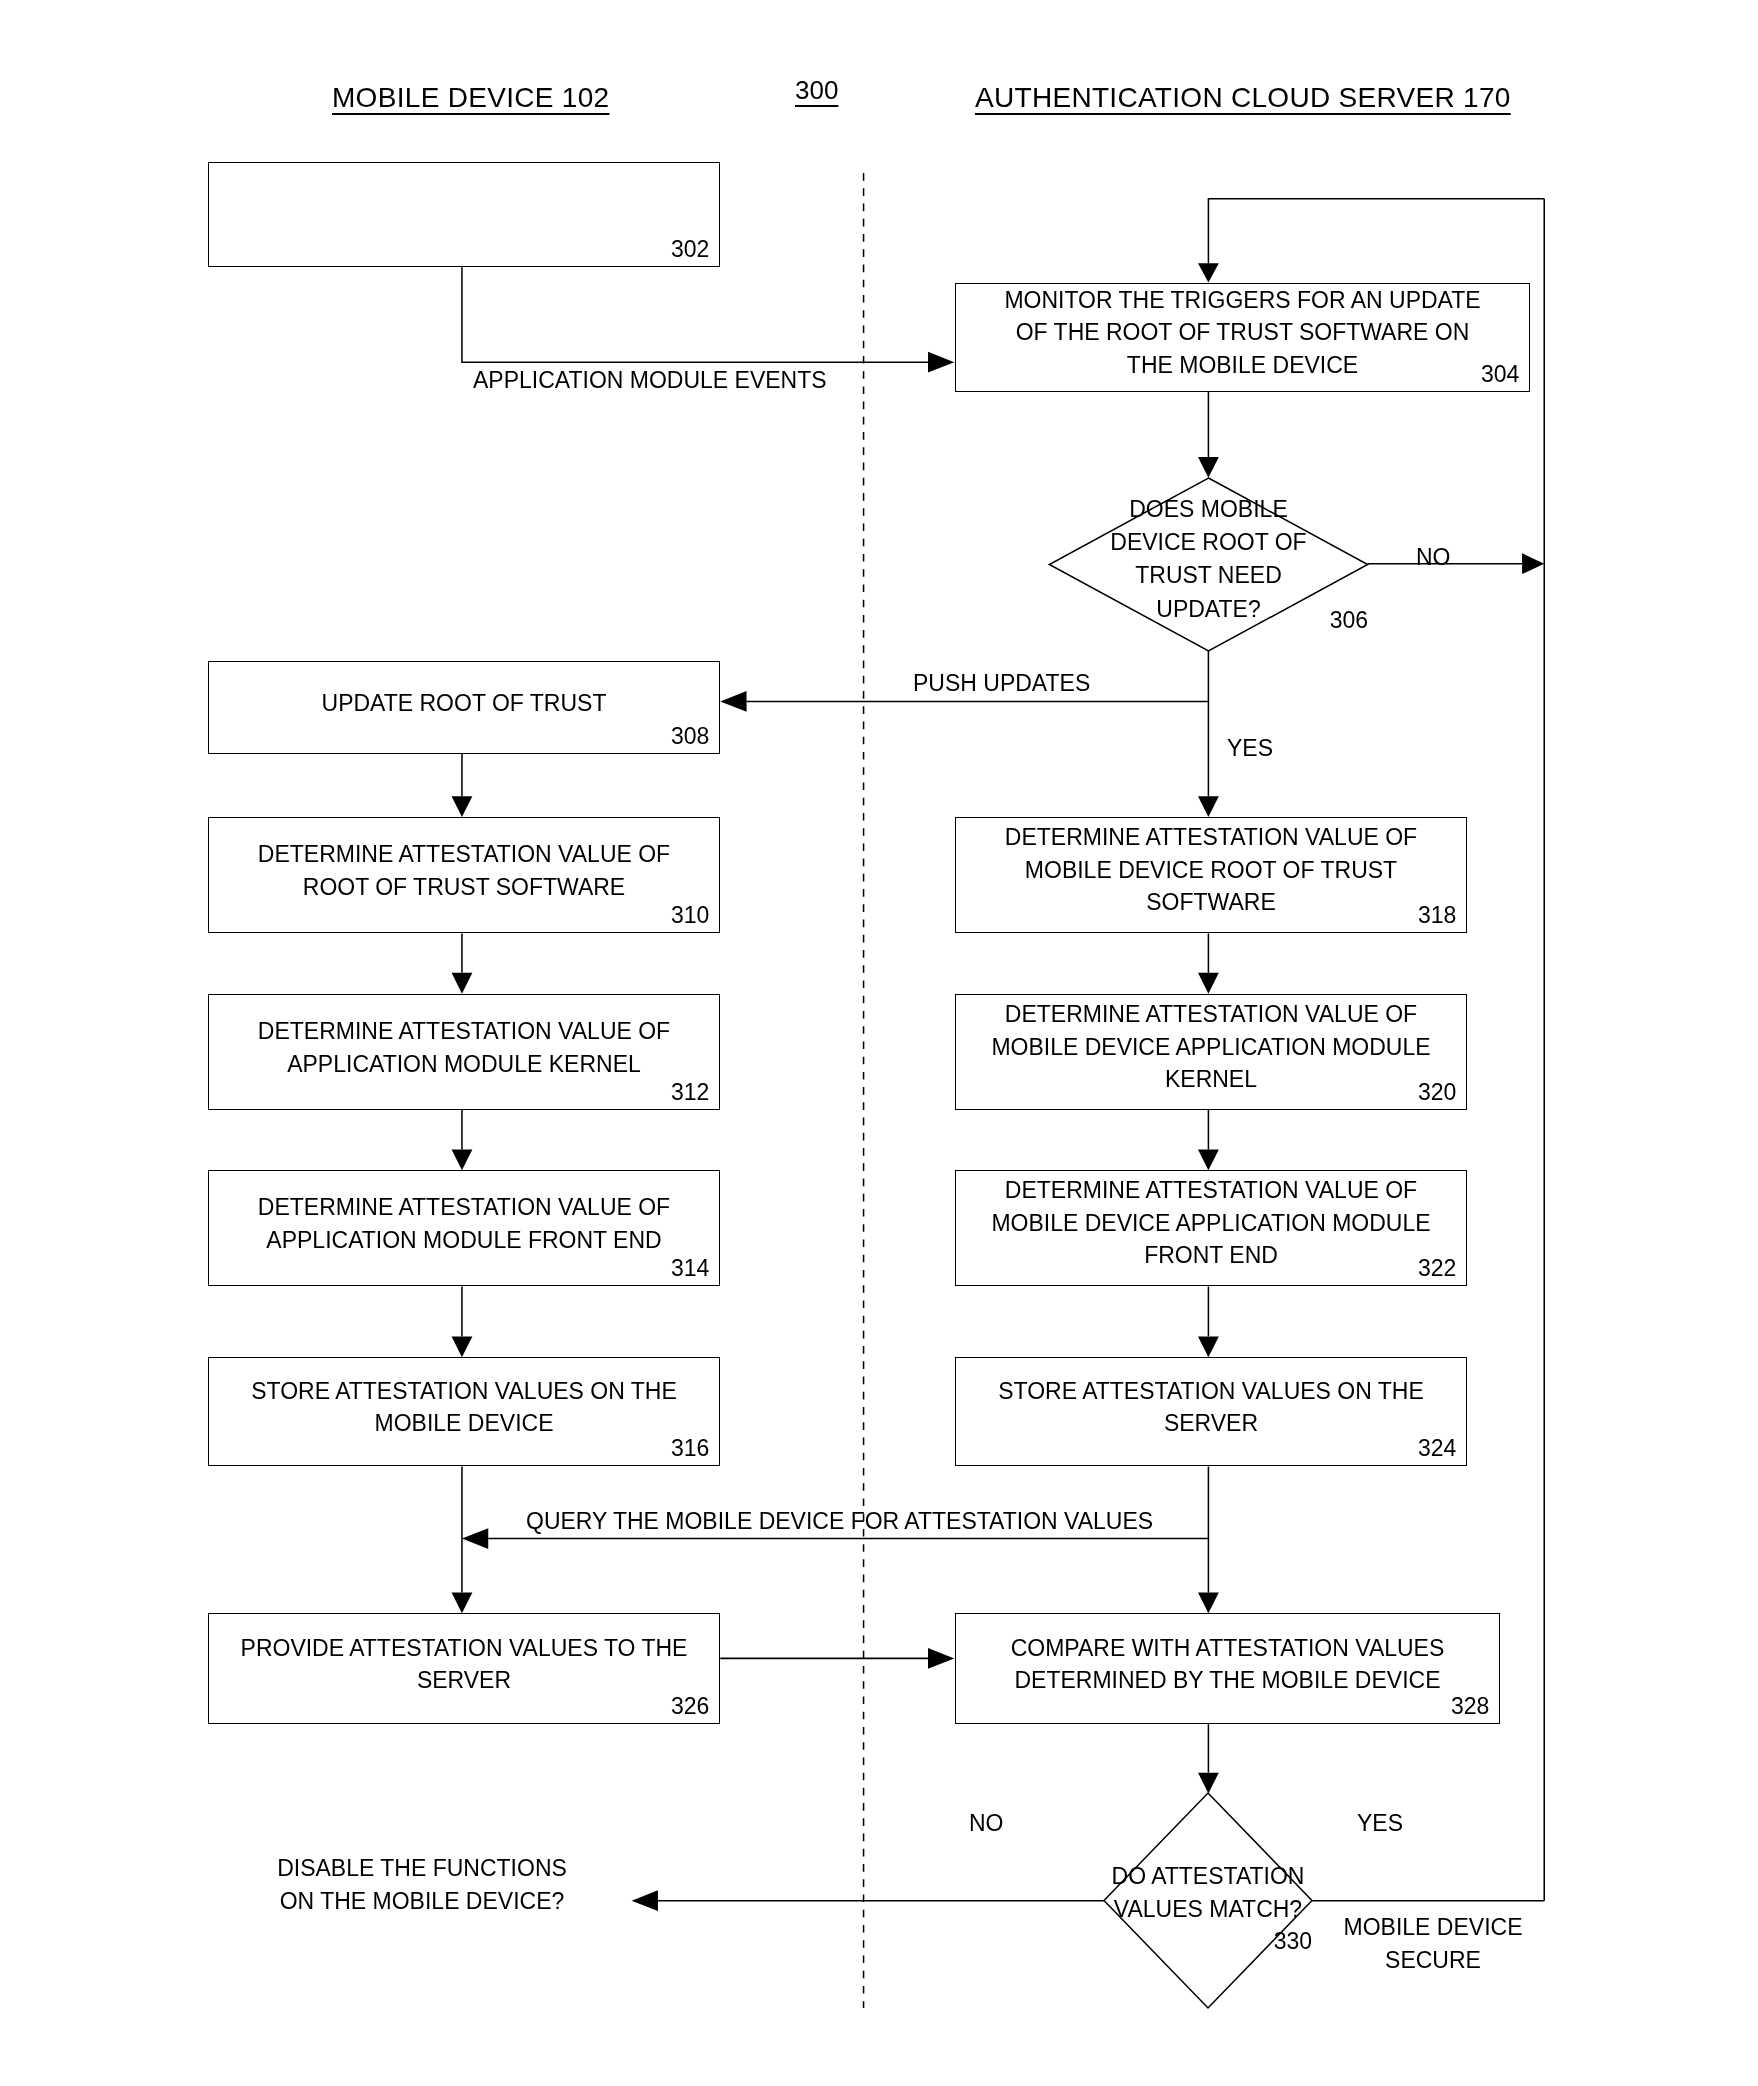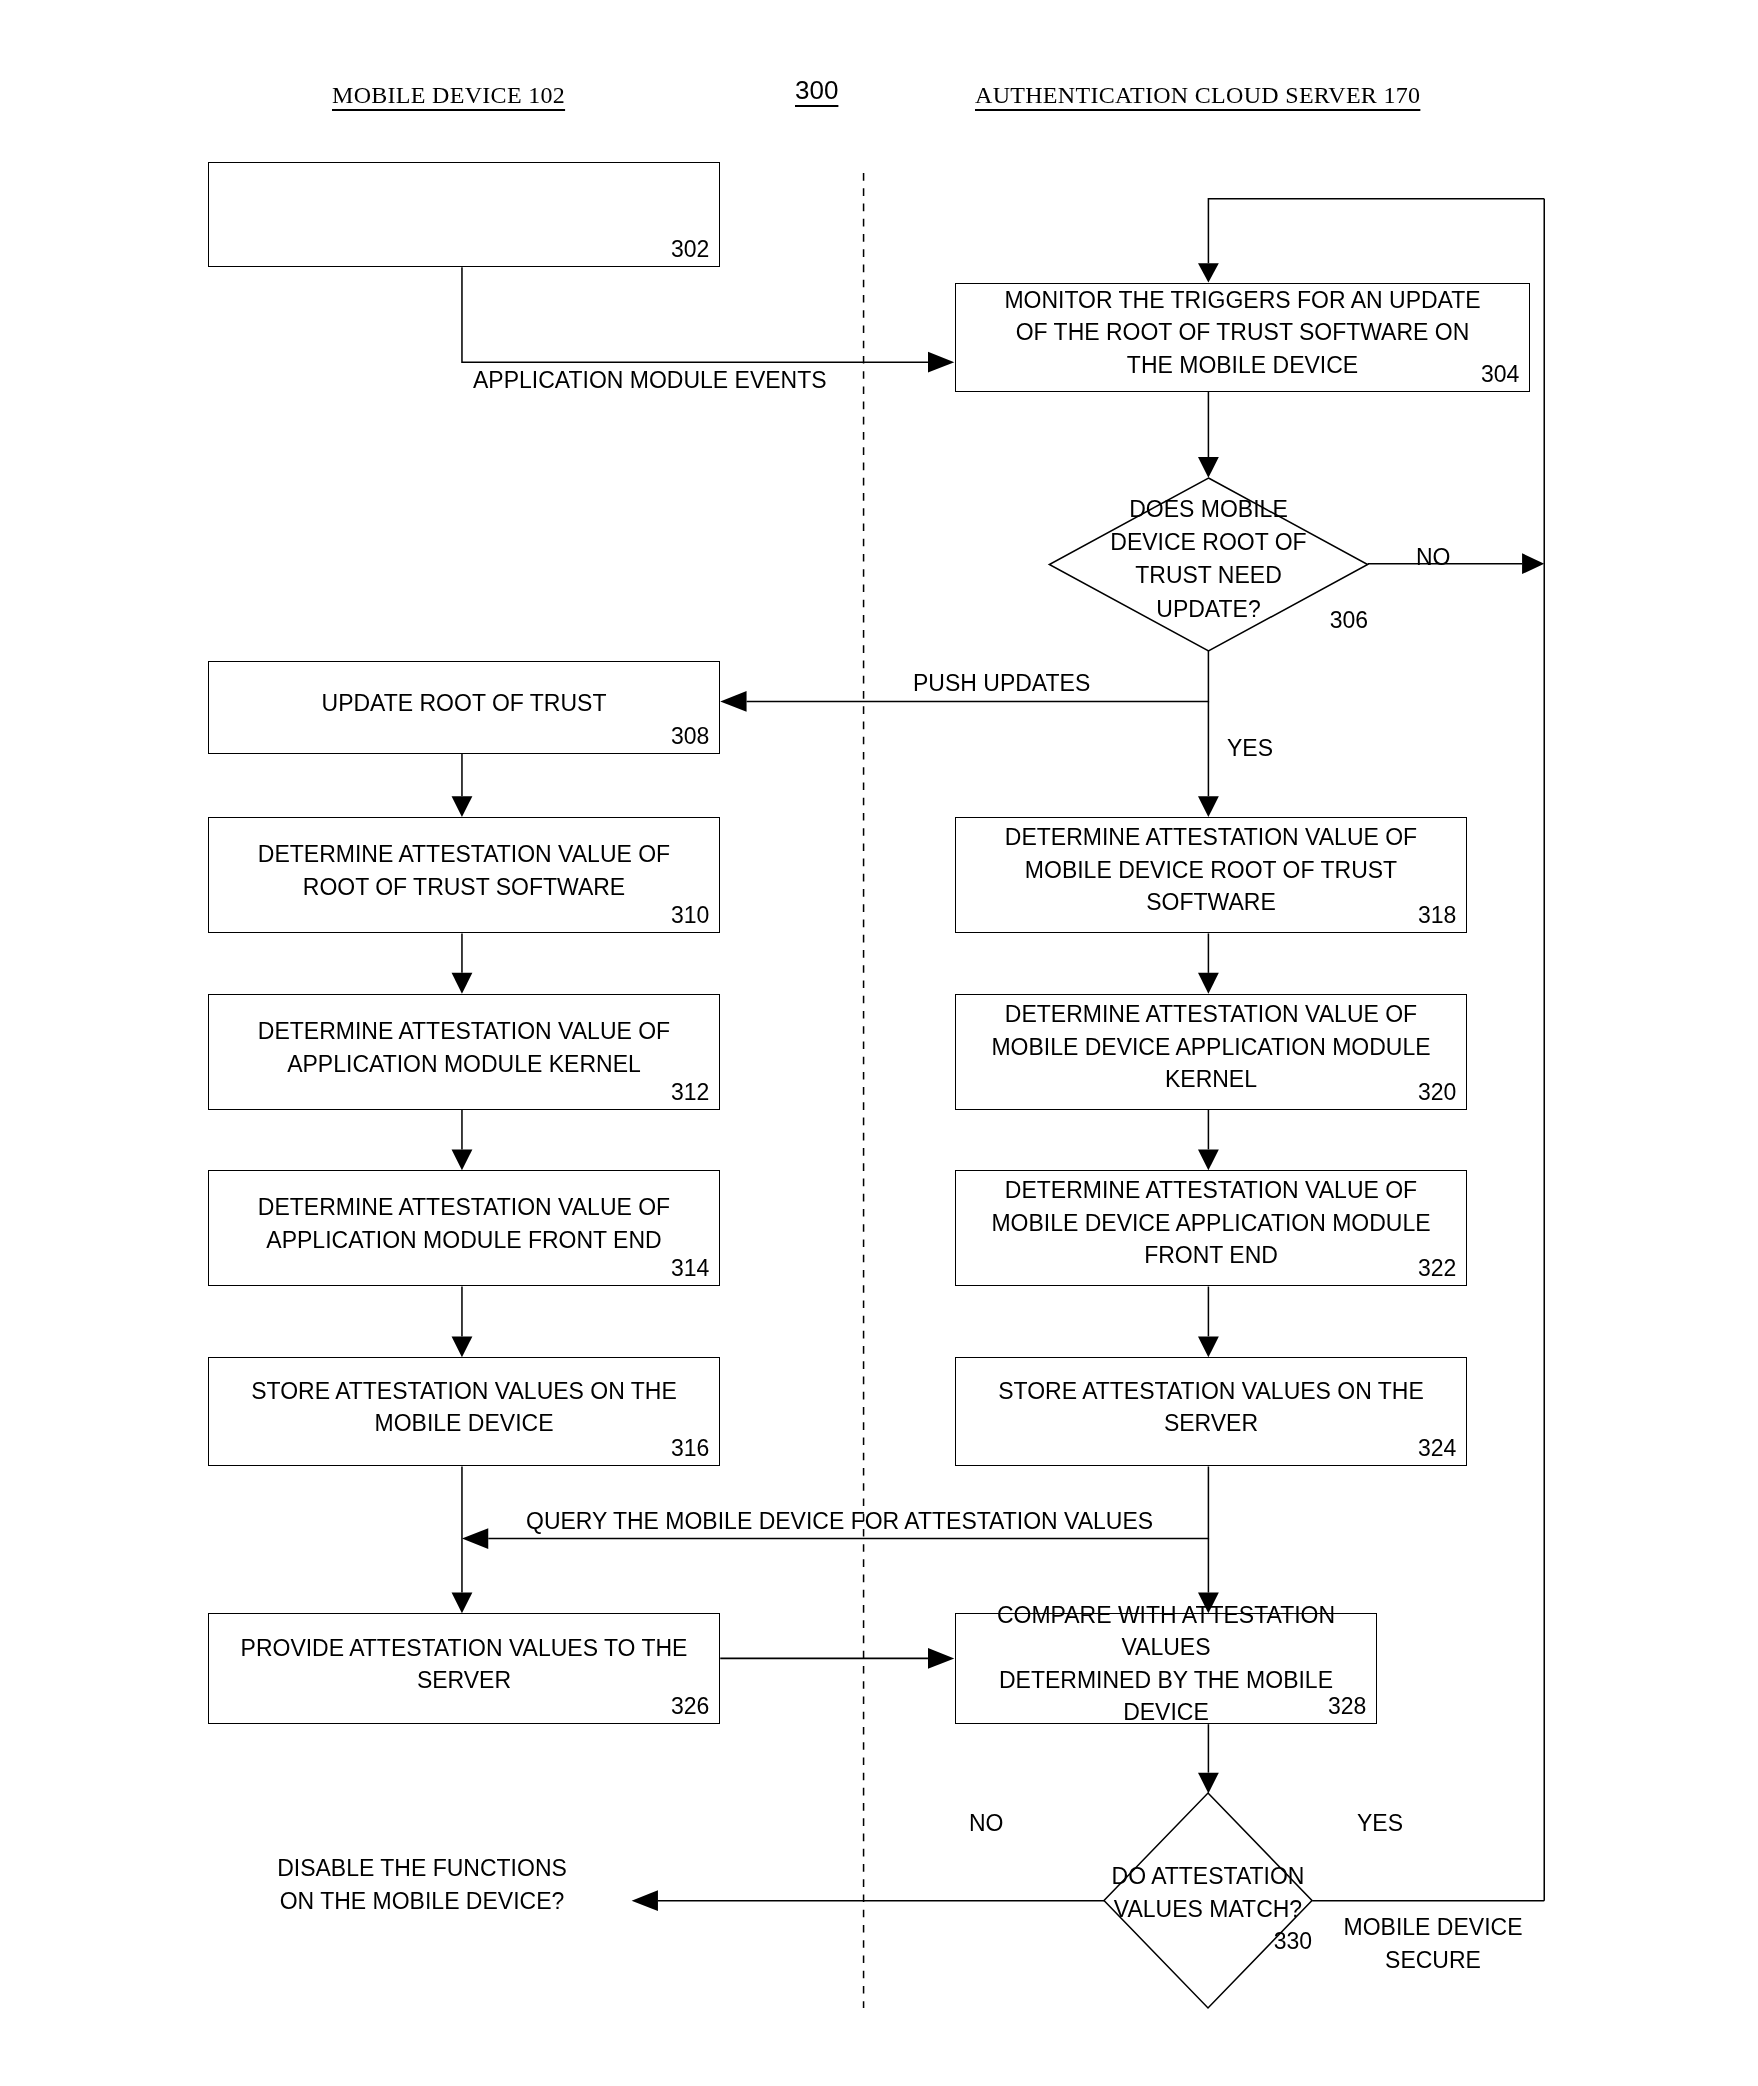--- a/index.html
+++ b/index.html
@@ -13,28 +13,27 @@
   }
   #page {
     position: relative;
     width: 1759px;
     height: 2087px;
     background: #ffffff;
     overflow: hidden;
   }
   .hdr {
     position: absolute;
-    font-size: 24px;
+    font-size: 28px;
     letter-spacing: 0.3px;
     text-decoration: underline;
     text-underline-offset: 6.2px;
     text-decoration-thickness: 2.1px;
     white-space: nowrap;
     color: #000;
-    font-family: Liberation Serif, serif;
   }
   .fignum {
     position: absolute;
     font-size: 26px;
     text-decoration: underline;
     text-underline-offset: 5.5px;
     text-decoration-thickness: 2.1px;
     white-space: nowrap;
   }
   
@@ -264,21 +263,21 @@
 SERVER</div>
     <div class="bnum">324</div>
   </div>
 
   <div class="box" style="left:208px; top:1613px; width:512px; height:111px;">
     <div class="btext">PROVIDE ATTESTATION VALUES TO THE
 SERVER</div>
     <div class="bnum">326</div>
   </div>
 
-  <div class="box" style="left:955px; top:1613px; width:422px; height:111px;">
+  <div class="box" style="left:955px; top:1613px; width:545px; height:111px;">
     <div class="btext">COMPARE WITH ATTESTATION VALUES
 DETERMINED BY THE MOBILE DEVICE</div>
     <div class="bnum">328</div>
   </div>
 
   <div class="diamond" style="left:1104px; top:1793px; width:208px; height:215px;">
     <svg width="208" height="215" viewBox="0 0 300 310" xmlns="http://www.w3.org/2000/svg">
       <polygon points="150,0 300,155 150,310 0,155" fill="#fff" stroke="#000" stroke-width="2.2"></polygon>
     </svg>
     <div class="dtext" style="left:-2%; right:-2%; transform:translateY(-62%);">DO ATTESTATION

